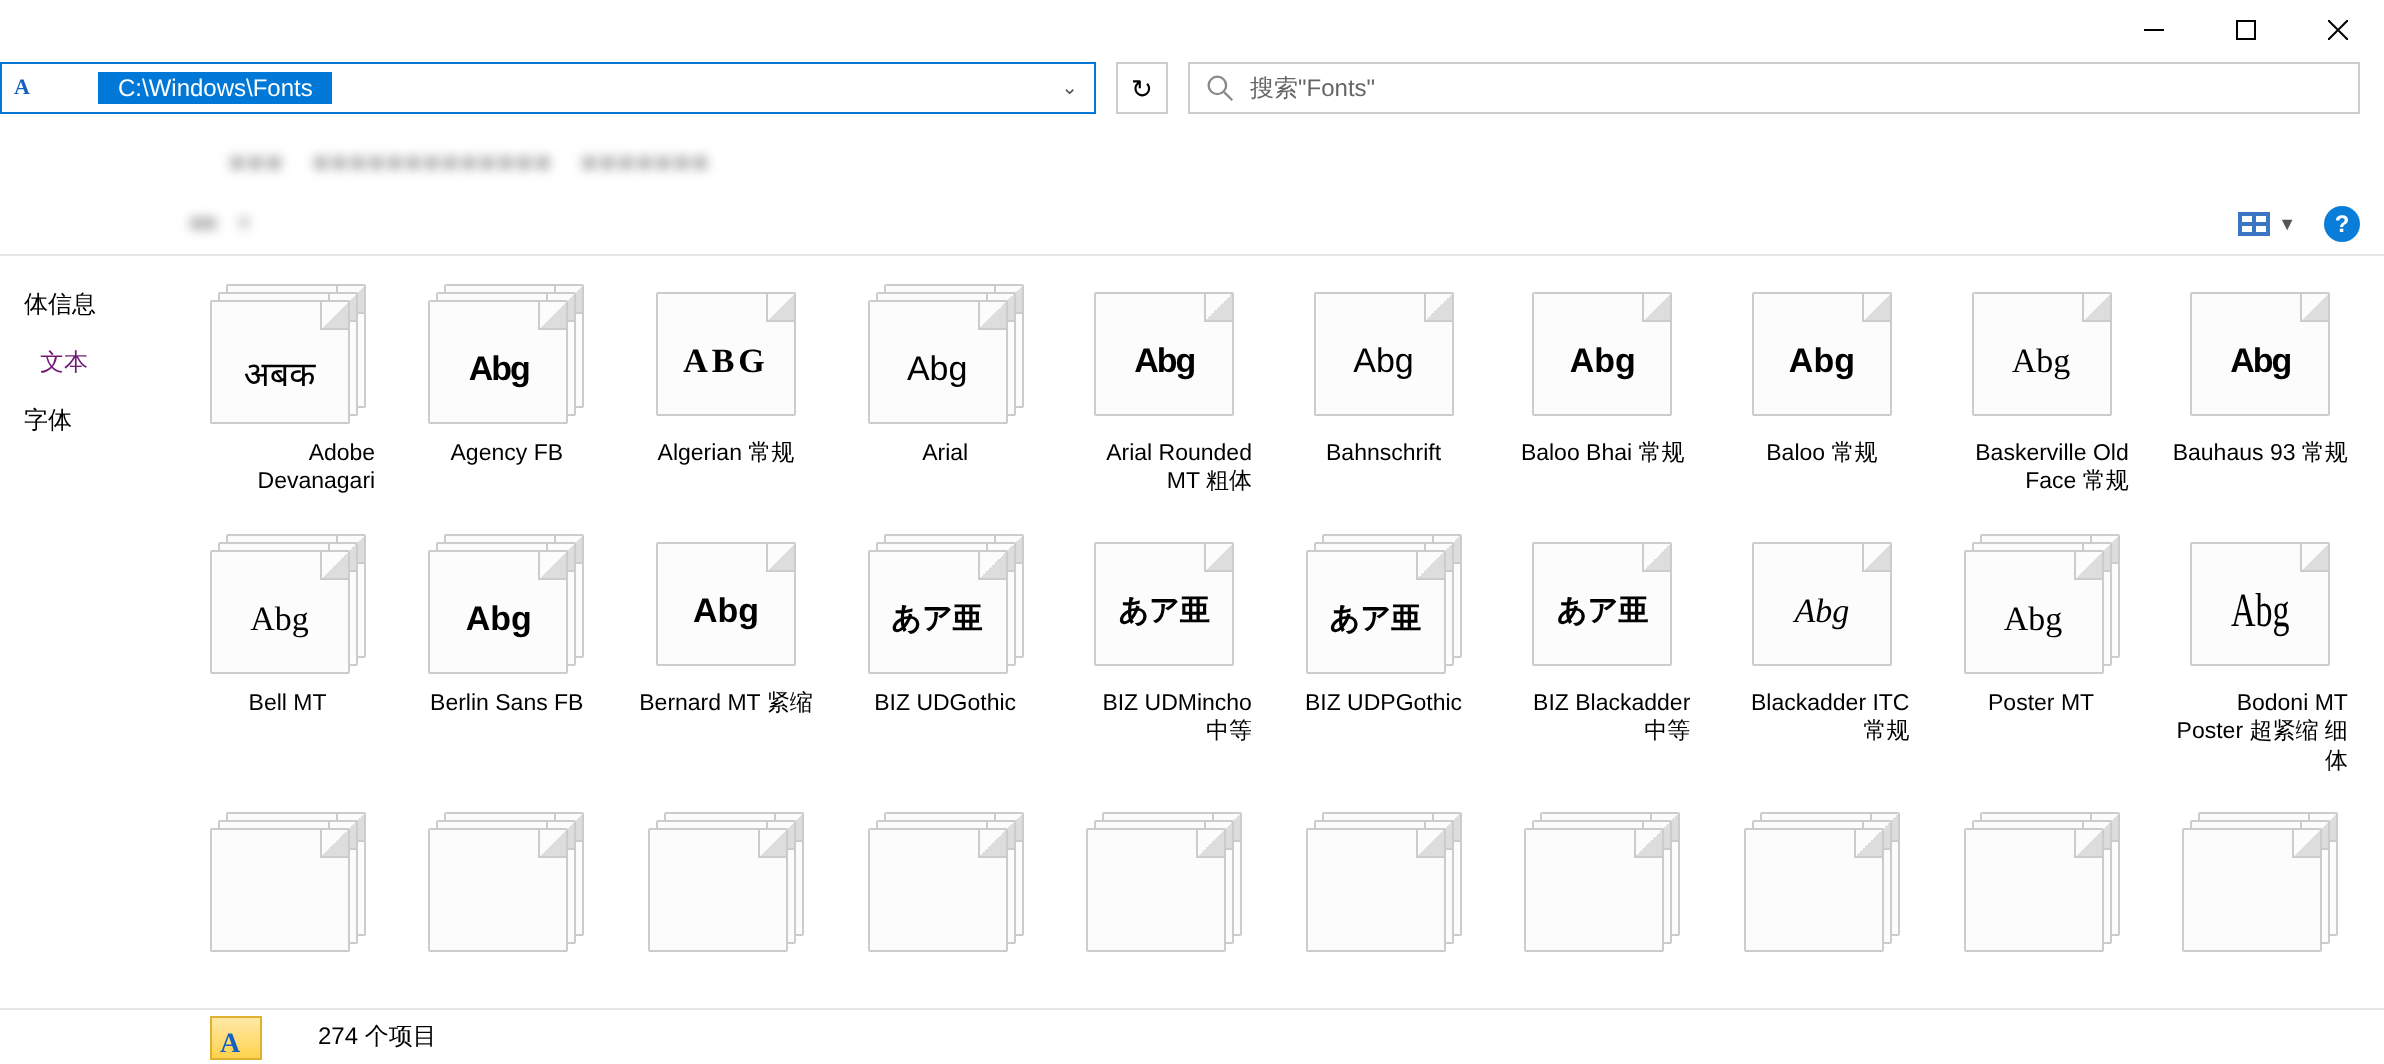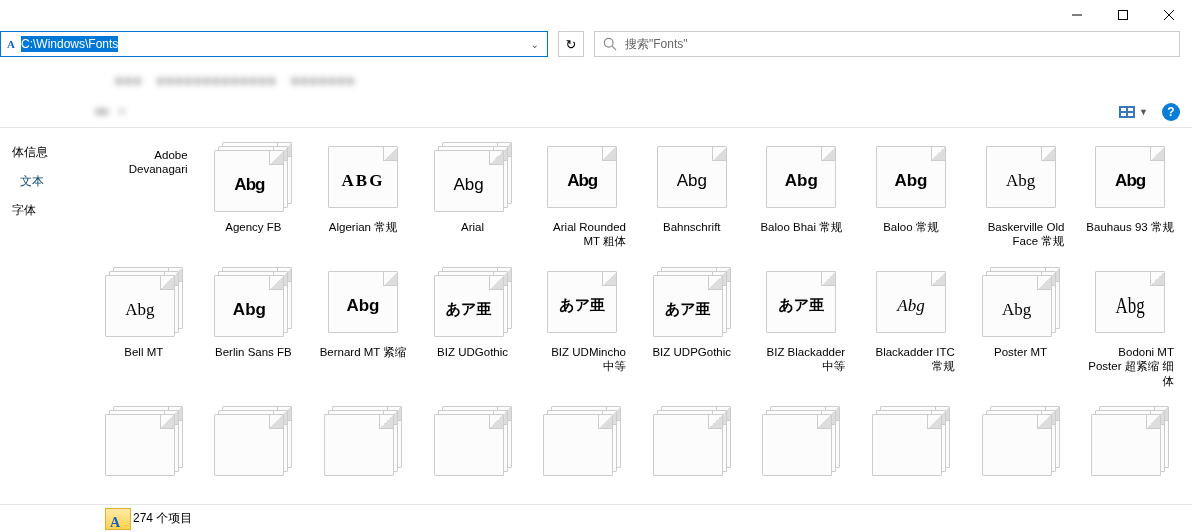--- a/index.html
+++ b/index.html
@@ -5,39 +5,39 @@
 * { margin:0; padding:0; box-sizing:border-box; font-family:"Segoe UI","Microsoft YaHei",sans-serif; }
 body { width:1192px; height:532px; background:#fff; overflow:hidden; position:relative; }
 
 .titlebar { height:30px; display:flex; justify-content:flex-end; align-items:center; }
 .winbtn { width:46px; height:30px; display:flex; align-items:center; justify-content:center; font-size:12px; color:#000; }
 .winbtn svg { width:10px; height:10px; }
 
 .addrrow { display:flex; align-items:center; gap:10px; padding:0 12px 8px 0; height:36px; }
 .addrbox { flex:0 0 548px; height:26px; border:1px solid #0078d7; display:flex; align-items:center; background:#fff; }
 .addr-ico { width:20px; display:flex; align-items:center; justify-content:center; font-size:11px; }
-.addr-txt { font-size:12px; color:#fff; background:#0078d7; padding:1px 0; }
+.addr-txt { font-size:12px; color:#fff; background:#0078d7; padding:1px 10px;margin-left:28px; }
 .addr-drop { margin-left:auto; padding:0 8px; font-size:10px; color:#555; }
 .refresh { width:26px; height:26px; border:1px solid #ccc; display:flex; align-items:center; justify-content:center; font-size:13px; }
 .search { flex:1; height:26px; border:1px solid #ccc; display:flex; align-items:center; padding:0 8px; gap:8px; color:#666; font-size:12px; }
 .search svg { width:14px; height:14px; }
 
 .breadcrumb-area { height:30px; padding-left:115px; display:flex; align-items:center; }
 .blur { filter:blur(3px); color:#999; font-size:12px; letter-spacing:2px; }
 
 .viewbar { height:32px; display:flex; align-items:center; padding:0 12px 0 95px; border-bottom:1px solid #e5e5e5; }
 .viewbar-left { filter:blur(3px); color:#999; font-size:11px; }
 .viewbar-spacer { flex:1; }
 .view-ico { display:flex; align-items:center; gap:4px; margin-right:14px; }
 .help-ico { width:18px; height:18px; border-radius:50%; background:#0a7dd8; color:#fff; font-size:12px; font-weight:bold; display:flex; align-items:center; justify-content:center; }
 
 .body-split { display:flex; height:calc(100% - 30px - 36px - 30px - 32px - 28px); }
 .sidebar { width:40px; padding-top:10px;padding-left:12px; }
 .side-item { font-size:12px; color:#000; padding:6px 0 6px 0; white-space:nowrap; }
-.side-active { color:#0c4a6e; }
+.side-active { color:#701a75; }
 
 .grid { flex:1; padding:14px 18px 0 60px; overflow:hidden; }
 .row { display:flex; gap:22px; margin-bottom:18px; }
 .cell { width:90px; display:flex; flex-direction:column; align-items:center; }
 
 .stack { position:relative; width:78px; height:72px; }
 .pg { position:absolute; width:70px; height:62px; background:#fcfcfc; border:1px solid #ccc; border-radius:1px; }
 .pg .ear { position:absolute; top:0; right:0; width:14px; height:14px; background:linear-gradient(135deg,#fcfcfc 50%,#ddd 50%); border-left:1px solid #ccc; border-bottom:1px solid #ccc; }
 .pg.a { top:0; left:8px; }
 .pg.b { top:4px; left:4px; }
@@ -49,21 +49,21 @@
 .sample.cond  { font-family:"Arial Narrow",sans-serif; letter-spacing:-1px; }
 .sample.script{ font-family:"Brush Script MT",cursive; font-style:italic; font-weight:normal; }
 .sample.black { font-weight:900; }
 .sample.round { font-family:Arial; font-weight:900; letter-spacing:-1px; }
 .sample.deco  { font-family:"Times New Roman",serif; font-weight:bold; letter-spacing:2px; font-variant:small-caps; }
 .sample.asian { font-size:15px; }
 .sample.tall  { font-family:"Times New Roman"; font-weight:normal; transform:scaleY(1.4); }
 .sample.deva  { font-family:"Nirmala UI",serif; font-weight:normal; }
 .fname { font-size:11.5px; color:#000; text-align:right; margin-top:6px; line-height:1.25; }
 
-.statusbar { position:absolute; bottom:0; left:0; right:0; height:28px; border-top:1px solid #e5e5e5; display:flex; align-items:center; padding-left:105px; gap:2px; font-size:12px; background:#fff; }
+.statusbar { position:absolute; bottom:0; left:0; right:0; height:28px; border-top:1px solid #e5e5e5; display:flex; align-items:center; padding-left:105px; gap:28px; font-size:12px; background:#fff; }
 .sb-ico { width:26px; height:22px; background:linear-gradient(#ffe9a8,#ffd24d); border:1px solid #e0b030; position:relative; }
 .sb-ico::after { content:"A"; position:absolute; bottom:-2px; left:4px; font-size:14px; color:#1560c4; font-weight:bold; font-family:serif; }
 </style>
 </head>
 <body>
 
 <div class="titlebar">
   <div class="winbtn">
       <svg viewBox="0 0 10 10">
         <line x1="0" y1="5" x2="10" y2="5" stroke="#000" stroke-width="1"></line>
@@ -123,20 +123,32 @@
 <div class="body-split">
   <div class="sidebar">
     <div class="side-item">体信息</div>
     <div class="side-item side-active" style="padding-left:8px">文本</div>
     <div class="side-item">字体</div>
   </div>
 
   <div class="grid" id="grid">
       <div class="row">
         <div class="cell">
+          <div class="stack">
+            <div class="pg a">
+              <div class="ear"></div>
+            </div>
+            <div class="pg b">
+              <div class="ear"></div>
+            </div>
+            <div class="pg c">
+              <div class="ear"></div>
+              <div class="sample deva">अबक</div>
+            </div>
+          </div>
           <div class="fname">Adobe Devanagari</div>
         </div>
         <div class="cell">
           <div class="stack">
             <div class="pg a">
               <div class="ear"></div>
             </div>
             <div class="pg b">
               <div class="ear"></div>
             </div>

